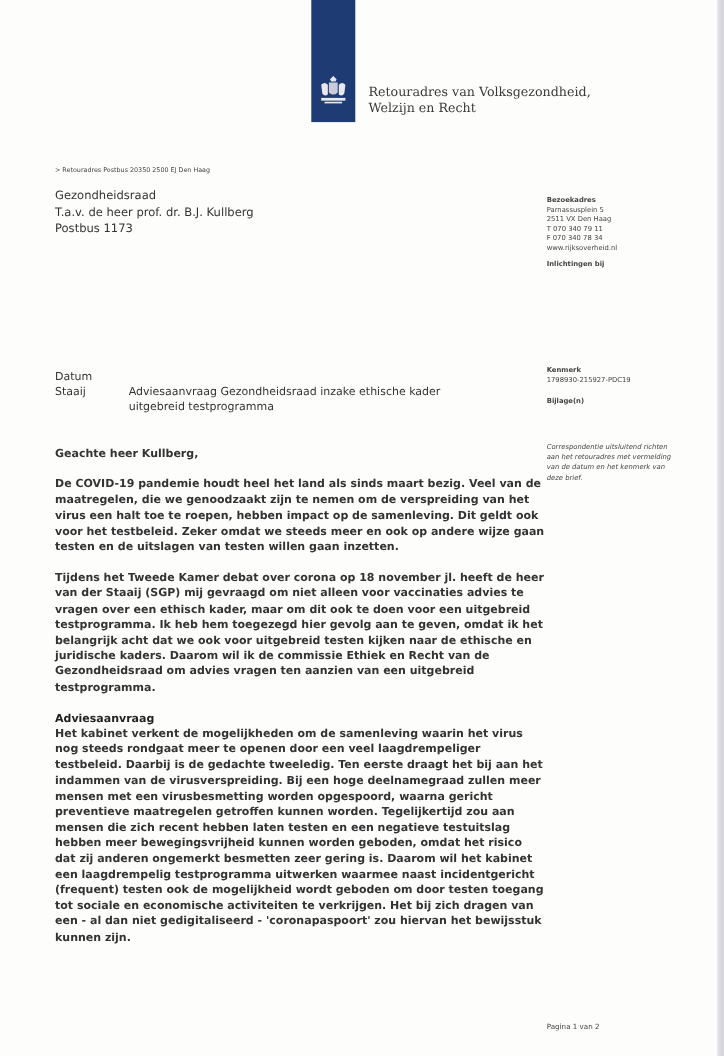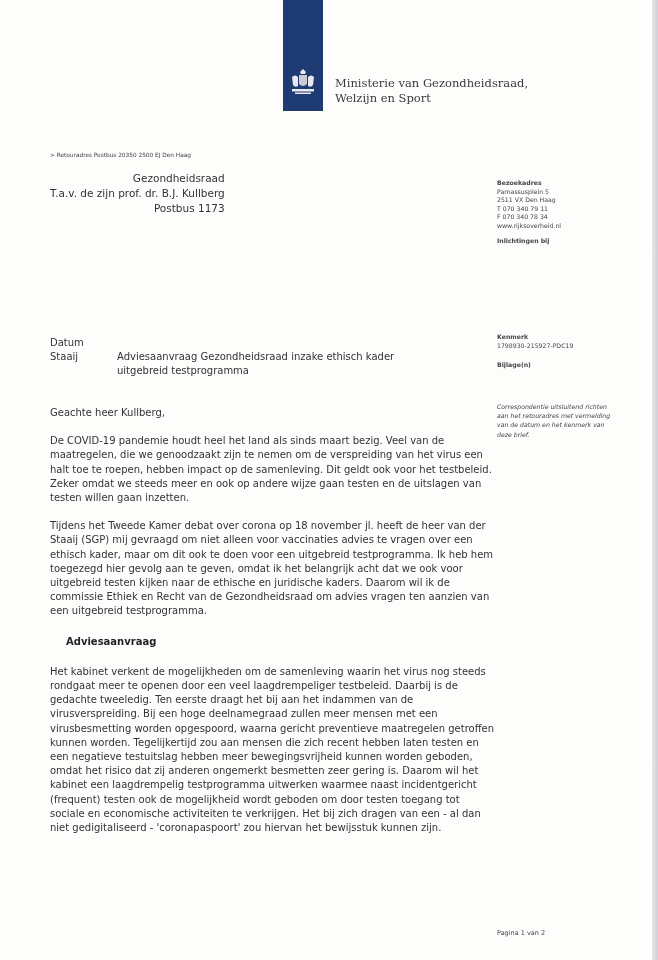--- a/index.html
+++ b/index.html
@@ -23,40 +23,40 @@
     }
     .ministry {
       position: absolute; left: 335px; top: 76px;
       font-family: "DejaVu Serif", serif; font-size: 11.5px; line-height: 15px;
       color: #3a3a3a;
     }
     .return-address {
       position: absolute; left: 50px; top: 152px; font-size: 5.8px; color: #444;
     }
     .recipient {
-      position: absolute; left: 50px; top: 171px; font-size: 10.5px; line-height: 15px; color: #333; text-align: right;
+      position: absolute; left: 50px; top: 171px; font-size: 10.5px; line-height: 15px; color: #333;
     }
     .sidebar {
       position: absolute; left: 497px; top: 179px; width: 130px; font-size: 6.2px; line-height: 8.6px; color: #444;
     }
     .sidebar .label { font-weight: bold; }
     .sidebar .gap { height: 6px; }
     .kenmerk { position: absolute; left: 497px; top: 333px; font-size: 6.2px; line-height: 8.6px; color: #444; }
     .bijlage { position: absolute; left: 497px; top: 361px; font-size: 6.2px; color: #444; font-weight: bold; }
     .corr { position: absolute; left: 497px; top: 402px; width: 120px; font-size: 6.2px; line-height: 9.2px; font-style: italic; color: #444; }
     .meta { position: absolute; left: 50px; top: 336px; font-size: 10px; line-height: 14px; color: #333; }
     .meta .row { display: flex; }
     .meta .k { width: 67px; }
     .meta .v { width: 330px; }
     .body {
       position: absolute; left: 50px; top: 406px; width: 445px;
       font-size: 10px; line-height: 14.2px; color: #333;
     }
-    .body p { margin: 0 0 14px 0; }
-    .body h3 { margin: 16px; font-size: 10px; font-weight: bold; color: #222; }
+    .body p { margin: 0 0 14px 0; font-weight: bold; }
+    .body h3 { margin: 0; font-size: 10px; font-weight: bold; color: #222; }
     .pagenum { position: absolute; left: 497px; top: 929px; font-size: 6.5px; color: #444; }
   </style>
 </head>
 <body>
 
 <div class="page-edge"></div>
 
 <div class="logo-bar">
   <svg class="crest" viewBox="0 0 28 28">
     <g fill="#e8e8ee">
@@ -64,29 +64,29 @@
       <path d="M10 7 H18 V16 Q14 20 10 16 Z" fill="#c9cbd8"></path>
       <path d="M3 9 Q6 6 9 9 L9 18 Q6 20 4 17 Z"></path>
       <path d="M25 9 Q22 6 19 9 L19 18 Q22 20 24 17 Z"></path>
       <rect x="3" y="21" width="22" height="2.5"></rect>
       <rect x="6" y="24.5" width="16" height="1.5"></rect>
     </g>
   </svg>
 </div>
 
 <div class="ministry">
-  <div>Ministerie van Gezondheidsraad,</div>
-  <div>Welzijn en Sport</div>
+  <div>Retouradres van Volksgezondheid,</div>
+  <div>Welzijn en Recht</div>
 </div>
 
 <div class="return-address">&gt; Retouradres Postbus 20350 2500 EJ  Den Haag</div>
 
 <div class="recipient">
   <div>Gezondheidsraad</div>
-  <div>T.a.v. de zijn prof. dr. B.J. Kullberg</div>
+  <div>T.a.v. de heer prof. dr. B.J. Kullberg</div>
   <div>Postbus 1173</div>
 </div>
 
 <div class="sidebar">
   <div class="label">Bezoekadres</div>
   <div>Parnassusplein 5</div>
   <div>2511 VX  Den Haag</div>
   <div>T  070 340 79 11</div>
   <div>F  070 340 78 34</div>
   <div>www.rijksoverheid.nl</div>
@@ -103,21 +103,21 @@
 
 <div class="corr">Correspondentie uitsluitend richten aan het retouradres met vermelding van de datum en het kenmerk van deze brief.</div>
 
 <div class="meta">
   <div class="row">
     <div class="k">Datum</div>
     <div class="v"></div>
   </div>
   <div class="row">
     <div class="k">Staaij</div>
-    <div class="v">Adviesaanvraag Gezondheidsraad inzake ethisch kader uitgebreid testprogramma</div>
+    <div class="v">Adviesaanvraag Gezondheidsraad inzake ethische kader uitgebreid testprogramma</div>
   </div>
 </div>
 
 <div class="body">
   <p>Geachte heer Kullberg,</p>
   <p>De COVID-19 pandemie houdt heel het land als sinds maart bezig. Veel van de maatregelen, die we genoodzaakt zijn te nemen om de verspreiding van het virus een halt toe te roepen, hebben impact op de samenleving. Dit geldt ook voor het testbeleid. Zeker omdat we steeds meer en ook op andere wijze gaan testen en de uitslagen van testen willen gaan inzetten.</p>
   <p>Tijdens het Tweede Kamer debat over corona op 18 november jl. heeft de heer van der Staaij (SGP) mij gevraagd om niet alleen voor vaccinaties advies te vragen over een ethisch kader, maar om dit ook te doen voor een uitgebreid testprogramma. Ik heb hem toegezegd hier gevolg aan te geven, omdat ik het belangrijk acht dat we ook voor uitgebreid testen kijken naar de ethische en juridische kaders. Daarom wil ik de commissie Ethiek en Recht van de Gezondheidsraad om advies vragen ten aanzien van een uitgebreid testprogramma.</p>
   <h3>Adviesaanvraag</h3>
   <p>Het kabinet verkent de mogelijkheden om de samenleving waarin het virus nog steeds rondgaat meer te openen door een veel laagdrempeliger testbeleid. Daarbij is de gedachte tweeledig. Ten eerste draagt het bij aan het indammen van de virusverspreiding. Bij een hoge deelnamegraad zullen meer mensen met een virusbesmetting worden opgespoord, waarna gericht preventieve maatregelen getroffen kunnen worden. Tegelijkertijd zou aan mensen die zich recent hebben laten testen en een negatieve testuitslag hebben meer bewegingsvrijheid kunnen worden geboden, omdat het risico dat zij anderen ongemerkt besmetten zeer gering is. Daarom wil het kabinet een laagdrempelig testprogramma uitwerken waarmee naast incidentgericht (frequent) testen ook de mogelijkheid wordt geboden om door testen toegang tot sociale en economische activiteiten te verkrijgen. Het bij zich dragen van een - al dan niet gedigitaliseerd - 'coronapaspoort' zou hiervan het bewijsstuk kunnen zijn.</p>
 </div>

